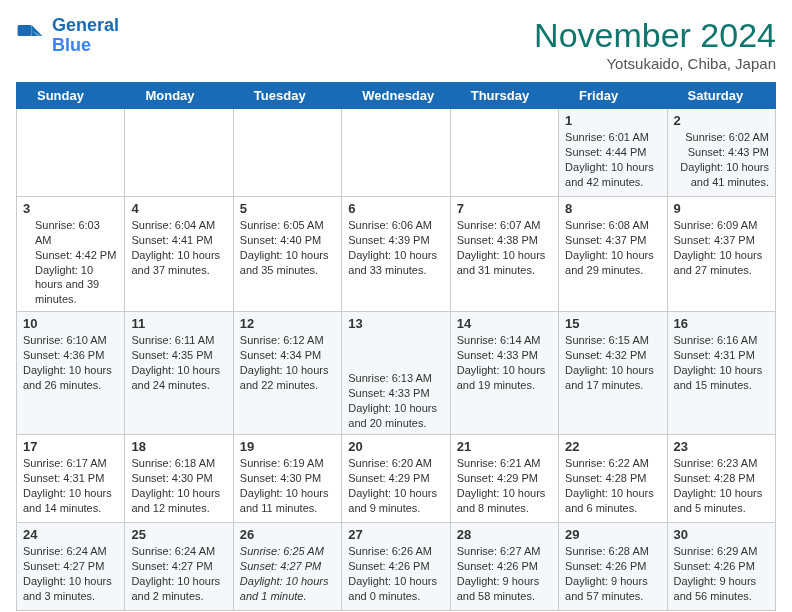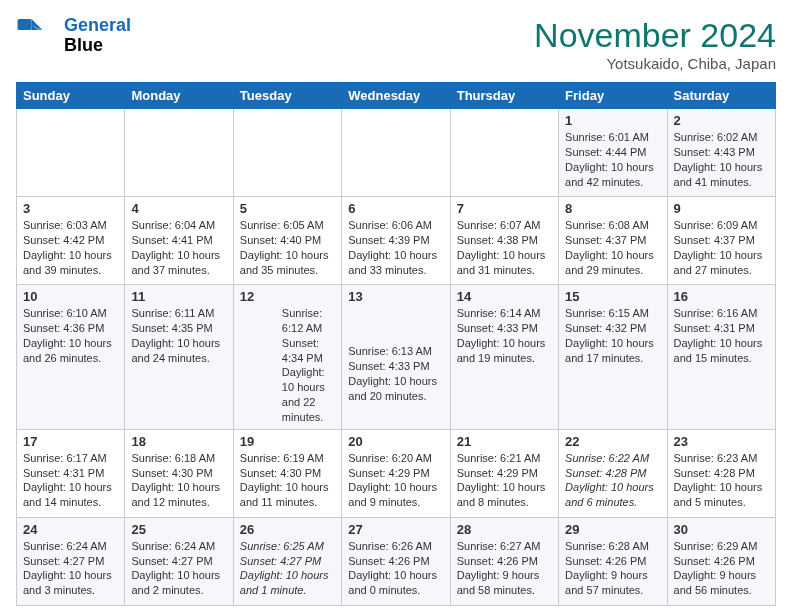--- a/index.html
+++ b/index.html
@@ -11,22 +11,22 @@
       padding: 16px;
     }
     .header {
       display: flex;
       justify-content: space-between;
       align-items: flex-start;
       margin-bottom: 10px;
     }
     .logo {
       display: flex;
-      align-items: flex-start;
-      gap: 20px;
+      align-items: center;
+      gap: 8px;
     }
     .logo-text {
       font-size: 18px;
       font-weight: bold;
       color: #333;
       line-height: 1.1;
     }
     .logo-text span {
       color: #1a6bb5;
     }
@@ -48,21 +48,21 @@
     }
     table {
       width: 100%;
       border-collapse: collapse;
       table-layout: fixed;
     }
     thead tr th {
       background: #1a6bb5;
       color: #fff;
       text-align: left;
-      padding: 5px 6px;
+      padding: 5px 20px;
       font-size: 13px;
       font-weight: bold;
       border: 1px solid #1a6bb5;
     }
     tbody tr td {
       border: 1px solid #ccc;
       vertical-align: top;
       padding: 4px 6px;
       font-size: 11px;
       color: #333;
@@ -93,21 +93,21 @@
 
 <div class="header">
   <div class="logo">
     <svg class="logo-icon" viewBox="0 0 36 36" xmlns="http://www.w3.org/2000/svg">
       <rect x="2" y="4" width="18" height="14" rx="2" fill="#1a6bb5"></rect>
       <polygon points="20,4 34,18 20,18" fill="#1a6bb5"></polygon>
       <polygon points="20,11 34,18 27,18" fill="#4a9fd5"></polygon>
     </svg>
     <div class="logo-text">
       <div><span>General</span></div>
-      <div><span style="color:#000000">Blue</span></div>
+      <div><span style="color:#3b82f6">Blue</span></div>
     </div>
   </div>
   <div class="title-block">
     <div class="month-title">November 2024</div>
     <div class="location">Yotsukaido, Chiba, Japan</div>
   </div>
 </div>
 
 <table>
   <thead>
@@ -129,29 +129,29 @@
         <td class="empty-cell"></td>
         <td class="empty-cell"></td>
         <td>
           <span class="day-num">1</span>
           <div class="cell-info" style="white-space: pre-line;">Sunrise: 6:01 AM
 Sunset: 4:44 PM
 Daylight: 10 hours and 42 minutes.</div>
         </td>
         <td>
           <span class="day-num">2</span>
-          <div class="cell-info" style="white-space: pre-line;">Sunrise: 6:02 AM
+          <div class="cell-info" style="white-space: pre-line; text-align: right;">Sunrise: 6:02 AM
 Sunset: 4:43 PM
 Daylight: 10 hours and 41 minutes.</div>
         </td>
       </tr>
       <tr>
         <td>
           <span class="day-num">3</span>
-          <div class="cell-info" style="white-space: pre-line;">Sunrise: 6:03 AM
+          <div class="cell-info" style="white-space: pre-line; margin-left: 12px;">Sunrise: 6:03 AM
 Sunset: 4:42 PM
 Daylight: 10 hours and 39 minutes.</div>
         </td>
         <td>
           <span class="day-num">4</span>
           <div class="cell-info" style="white-space: pre-line;">Sunrise: 6:04 AM
 Sunset: 4:41 PM
 Daylight: 10 hours and 37 minutes.</div>
         </td>
         <td>
@@ -193,21 +193,21 @@
 Daylight: 10 hours and 26 minutes.</div>
         </td>
         <td>
           <span class="day-num">11</span>
           <div class="cell-info" style="white-space: pre-line;">Sunrise: 6:11 AM
 Sunset: 4:35 PM
 Daylight: 10 hours and 24 minutes.</div>
         </td>
         <td>
           <span class="day-num">12</span>
-          <div class="cell-info" style="white-space: pre-line; margin-left: 42px;">Sunrise: 6:12 AM
+          <div class="cell-info" style="white-space: pre-line;">Sunrise: 6:12 AM
 Sunset: 4:34 PM
 Daylight: 10 hours and 22 minutes.</div>
         </td>
         <td>
           <span class="day-num">13</span>
           <div class="cell-info" style="white-space: pre-line; margin-top: 40px;">Sunrise: 6:13 AM
 Sunset: 4:33 PM
 Daylight: 10 hours and 20 minutes.</div>
         </td>
         <td>
@@ -255,21 +255,21 @@
 Daylight: 10 hours and 9 minutes.</div>
         </td>
         <td>
           <span class="day-num">21</span>
           <div class="cell-info" style="white-space: pre-line;">Sunrise: 6:21 AM
 Sunset: 4:29 PM
 Daylight: 10 hours and 8 minutes.</div>
         </td>
         <td>
           <span class="day-num">22</span>
-          <div class="cell-info" style="white-space: pre-line; font-style: italic;">Sunrise: 6:22 AM
+          <div class="cell-info" style="white-space: pre-line;">Sunrise: 6:22 AM
 Sunset: 4:28 PM
 Daylight: 10 hours and 6 minutes.</div>
         </td>
         <td>
           <span class="day-num">23</span>
           <div class="cell-info" style="white-space: pre-line;">Sunrise: 6:23 AM
 Sunset: 4:28 PM
 Daylight: 10 hours and 5 minutes.</div>
         </td>
       </tr>

